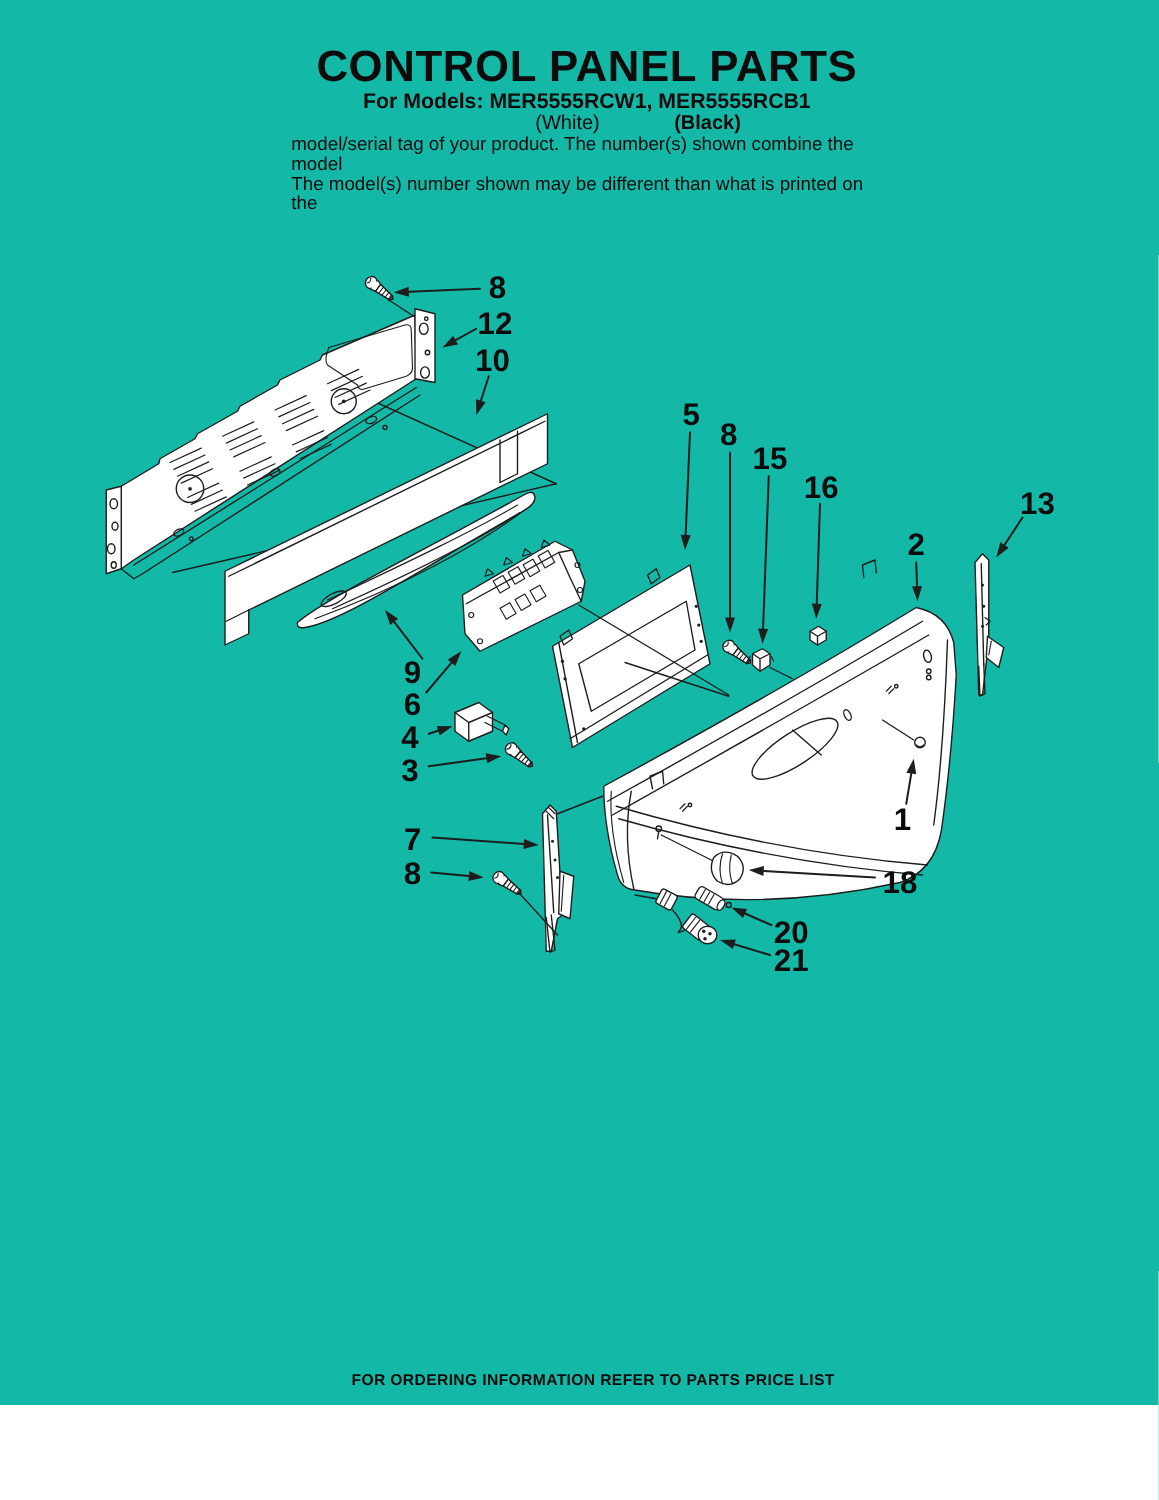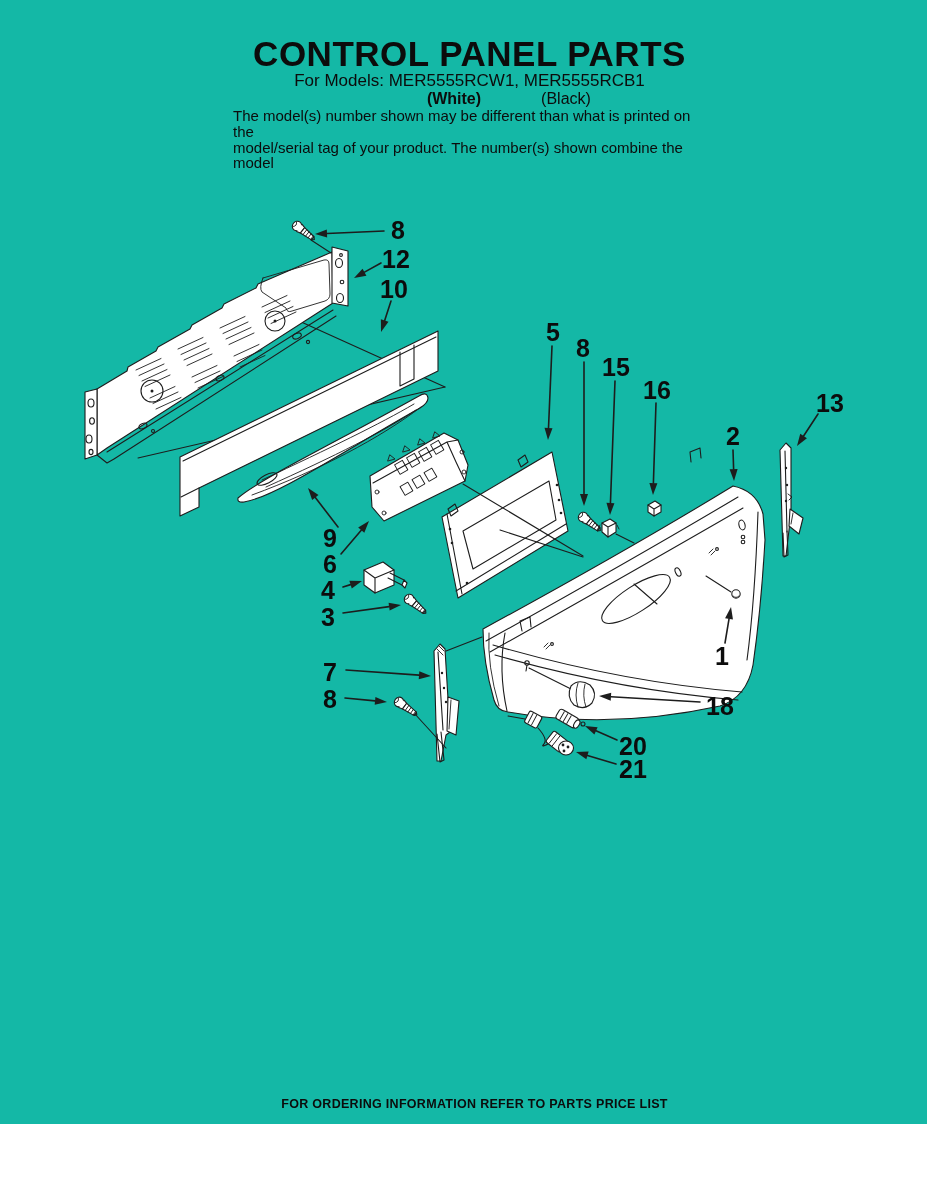--- a/index.html
+++ b/index.html
@@ -6,29 +6,29 @@
   .page{
     position:relative;width:927px;height:1124px;background:#14b8a6;
     font-family:"Liberation Sans", sans-serif;color:#111;overflow:hidden;
   }
   .hdr-title{
     position:absolute;top:34px;left:12px;width:915px;text-align:center;
     font-size:35px;font-weight:bold;letter-spacing:.5px;color:#0c0c0c;
   }
   .hdr-models{
     position:absolute;top:71px;left:12px;width:915px;text-align:center;
-    font-size:17px;font-weight:normal;color:#0c0c0c;
+    font-size:17px;font-weight:bold;color:#0c0c0c;
   }
   .hdr-finish-white{
     position:absolute;top:90px;left:408px;width:92px;text-align:center;
-    font-size:16px;font-weight:bold;color:#0c0c0c;
+    font-size:16px;font-weight:normal;color:#0c0c0c;
   }
   .hdr-finish-black{
     position:absolute;top:90px;left:520px;width:92px;text-align:center;
-    font-size:16px;font-weight:normal;color:#0c0c0c;
+    font-size:16px;font-weight:bold;color:#0c0c0c;
   }
   .hdr-note{
     position:absolute;top:108px;left:233px;width:480px;
     font-size:15px;line-height:15.8px;color:#0c0c0c;
   }
   .diagram-svg{position:absolute;left:0;top:0;}
   .ftr-note{
     position:absolute;top:1097px;left:11px;width:927px;text-align:center;
     font-size:12.5px;font-weight:bold;letter-spacing:.3px;color:#0c0c0c;
   }
@@ -44,22 +44,22 @@
 </head>
 <body>
 
 <div class="page">
 
   <div class="hdr-title">CONTROL PANEL PARTS</div>
   <div class="hdr-models">For Models: MER5555RCW1, MER5555RCB1</div>
   <div class="hdr-finish-white">(White)</div>
   <div class="hdr-finish-black">(Black)</div>
   <div class="hdr-note">
+    <div>model/serial tag of your product. The number(s) shown combine the model</div>
     <div>The model(s) number shown may be different than what is printed on the</div>
-    <div>model/serial tag of your product. The number(s) shown combine the model</div>
   </div>
 
   <svg class="diagram-svg" width="927" height="1200" viewBox="0 0 927 1200" fill="none" stroke="#1d1d1d" stroke-width="1.1" stroke-linecap="round" stroke-linejoin="round">
 
     <g>
       <path d="M288,316 L445,387"></path>
       <path d="M138,458 L445,387"></path>
       <ellipse cx="297" cy="336" rx="4.5" ry="2.6" transform="rotate(-22 297 336)"></ellipse>
       <circle cx="308" cy="342" r="1.6"></circle>
     </g>

